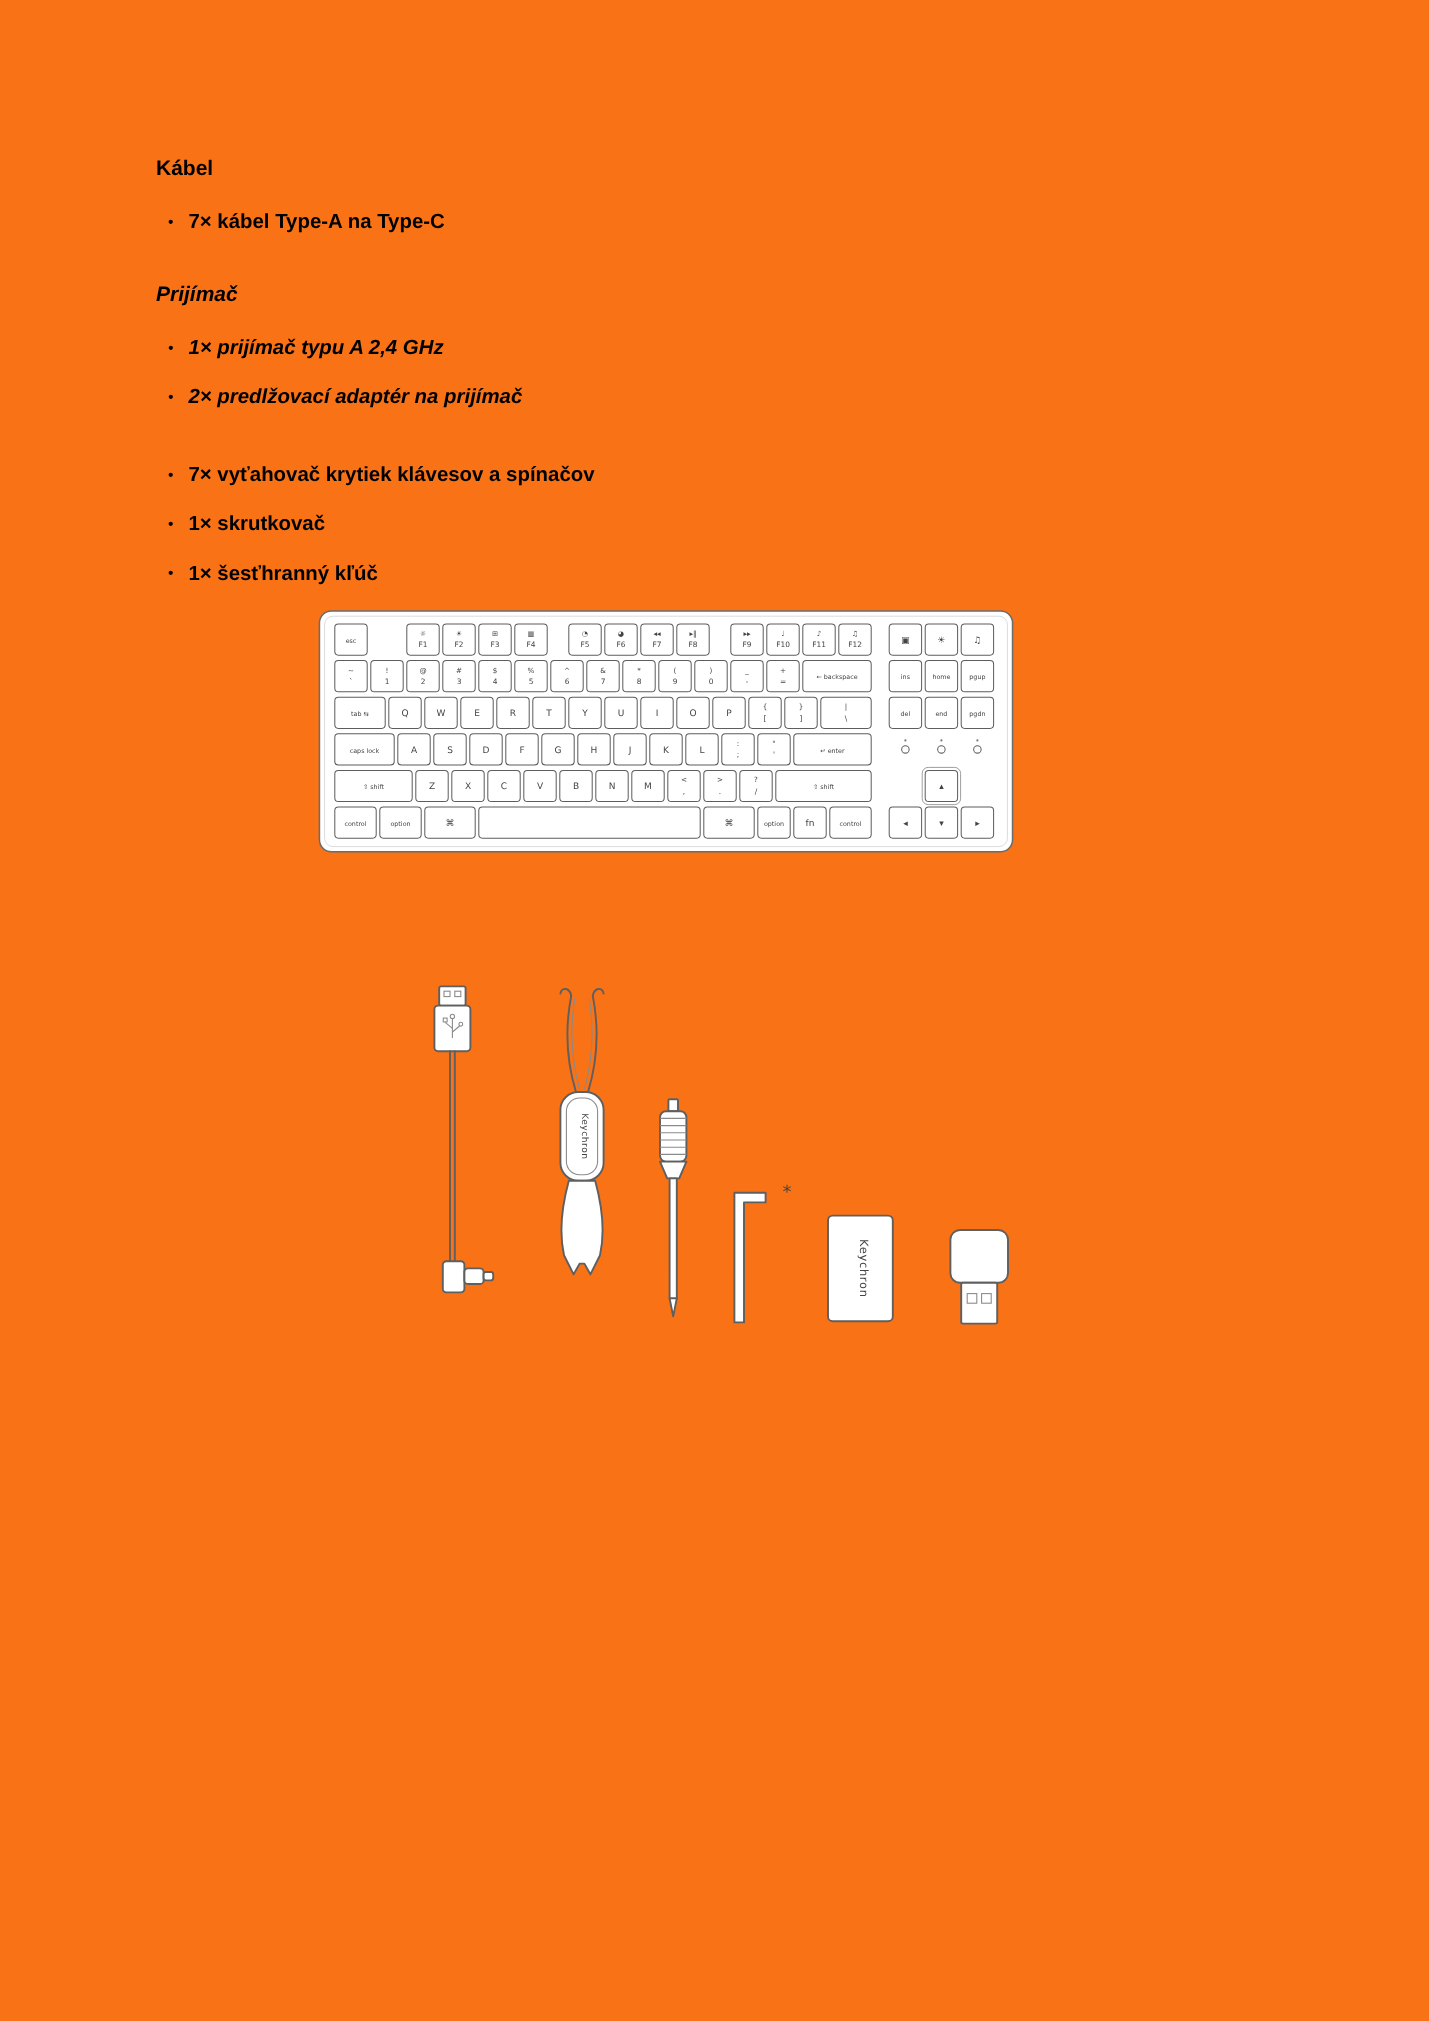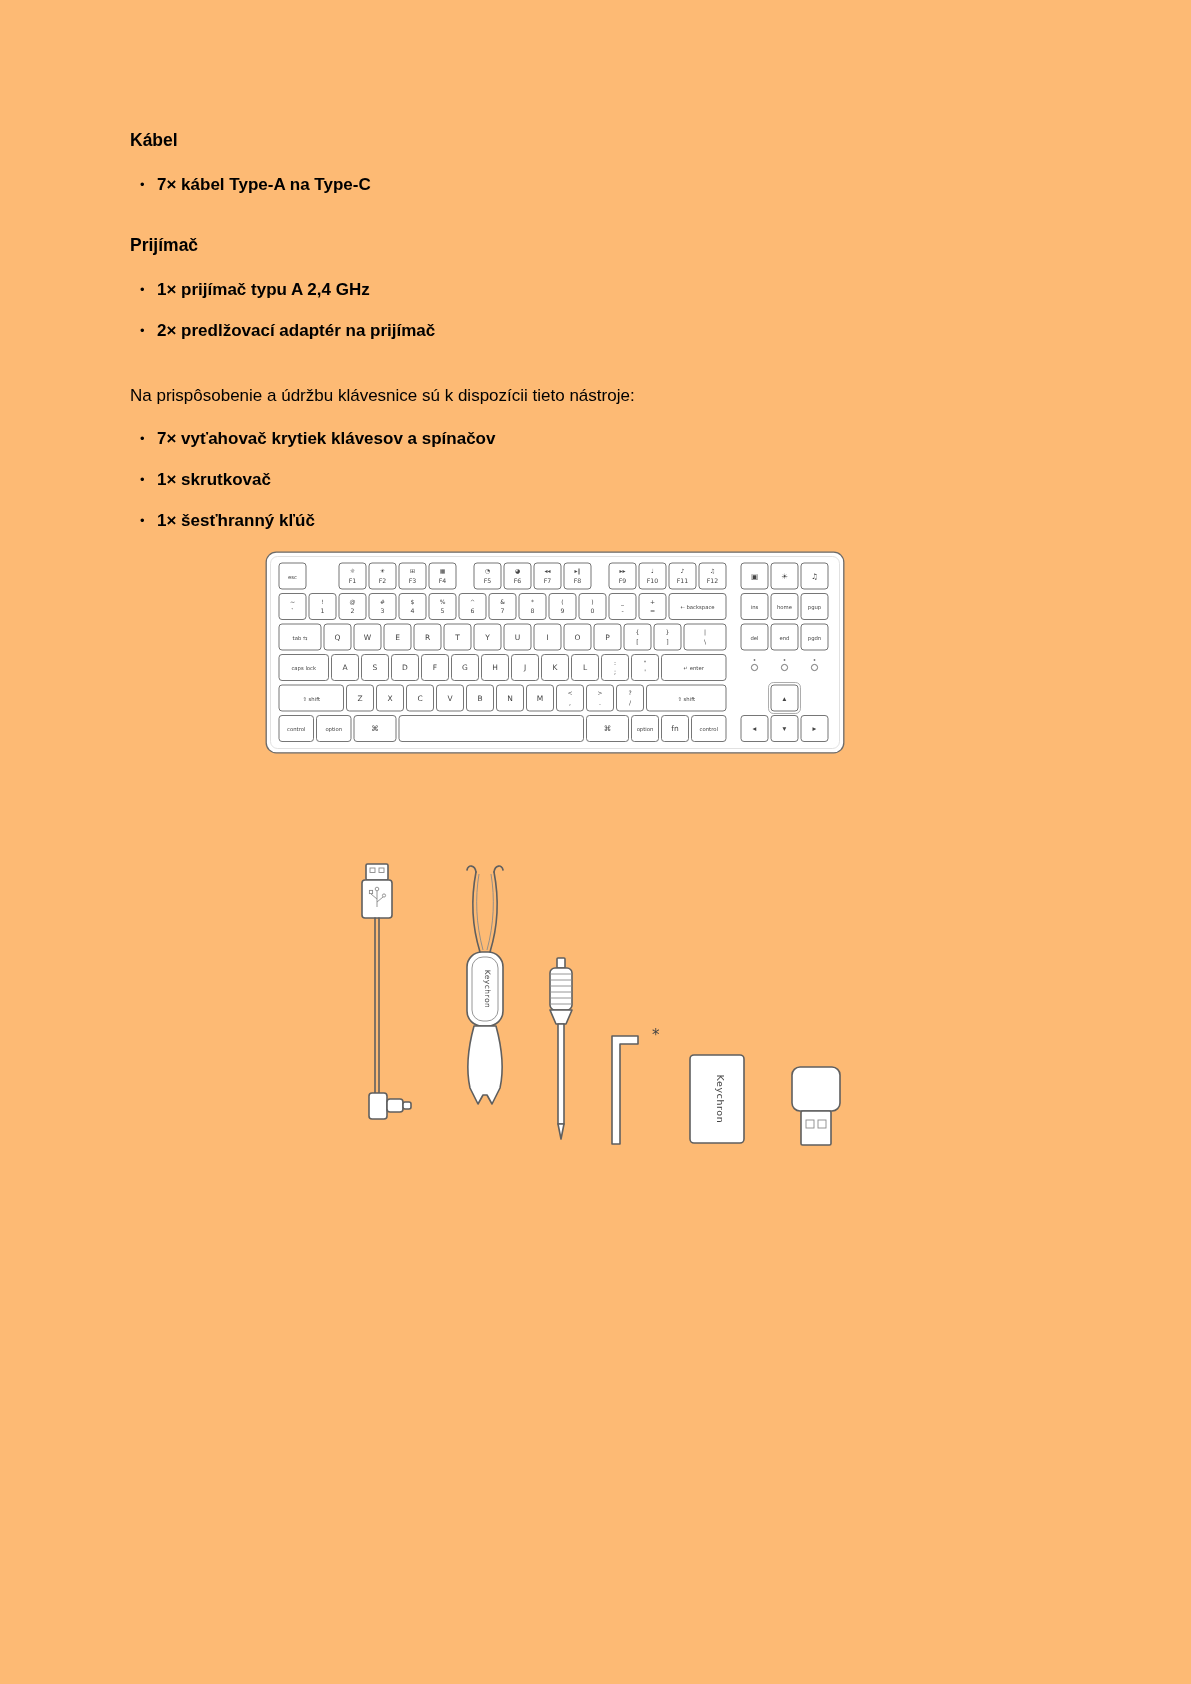--- a/index.html
+++ b/index.html
@@ -1,24 +1,24 @@
 <!DOCTYPE html>
 <html><head>
 <meta charset="utf-8">
 <style>
   * { box-sizing: border-box; }
   html,body { margin:0; padding:0; background:#ffffff; }
   body { font-family: "Liberation Sans", sans-serif; color:#000; }
-  .page { position:relative; width:1191px; height:1684px; background:#fdba74; overflow:hidden; }
+  .page { position:relative; width:1191px; height:1684px; background:#f97316; overflow:hidden; }
   .content { position:absolute; left:130px; top:130px; width:950px; }
   h3.h { font-size:17.5px; font-weight:bold; margin:0 0 24px 0; line-height:20px; }
   .li { display:flex; margin:0 0 20px 0; font-weight:bold; font-size:17px; line-height:21px; }
   .li .dot { width:27px; padding-left:10px; font-size:13px; line-height:21px; font-weight:normal; }
   .sec-a { margin-bottom:40px; }
-  .sec-b { margin-bottom:44px; }
+  .sec-b { margin-bottom:44px;font-style:italic; }
   .intro { font-size:17px; font-weight:normal; margin:2px 0 22px 0; line-height:21px; }
   .kb-wrap { margin:8px 0 0 135px; }
   .tools-wrap { margin:100px 0 0 210px; }
   .pagenum { position:absolute; top:1476px; left:0; width:100%; text-align:center; font-size:16px; }
   svg text { font-family:"DejaVu Sans", sans-serif; fill:#444; }
   .line { stroke:#5f5f5f; stroke-width:1.6; fill:none; stroke-linecap:round; stroke-linejoin:round; }
   .linef { stroke:#5f5f5f; stroke-width:1.6; fill:#fff; stroke-linejoin:round; }
   .thin { stroke:#8a8a8a; stroke-width:0.9; fill:none; }
 </style>
 </head>
@@ -41,21 +41,20 @@
         <span class="dot">•</span>
         <span>1× prijímač typu A 2,4 GHz</span>
       </div>
       <div class="li">
         <span class="dot">•</span>
         <span>2× predlžovací adaptér na prijímač</span>
       </div>
     </section>
 
     <section>
-      <p class="intro">Na prispôsobenie a údržbu klávesnice sú k dispozícii tieto nástroje:</p>
       <div class="li">
         <span class="dot">•</span>
         <span>7× vyťahovač krytiek klávesov a spínačov</span>
       </div>
       <div class="li">
         <span class="dot">•</span>
         <span>1× skrutkovač</span>
       </div>
       <div class="li">
         <span class="dot">•</span>

